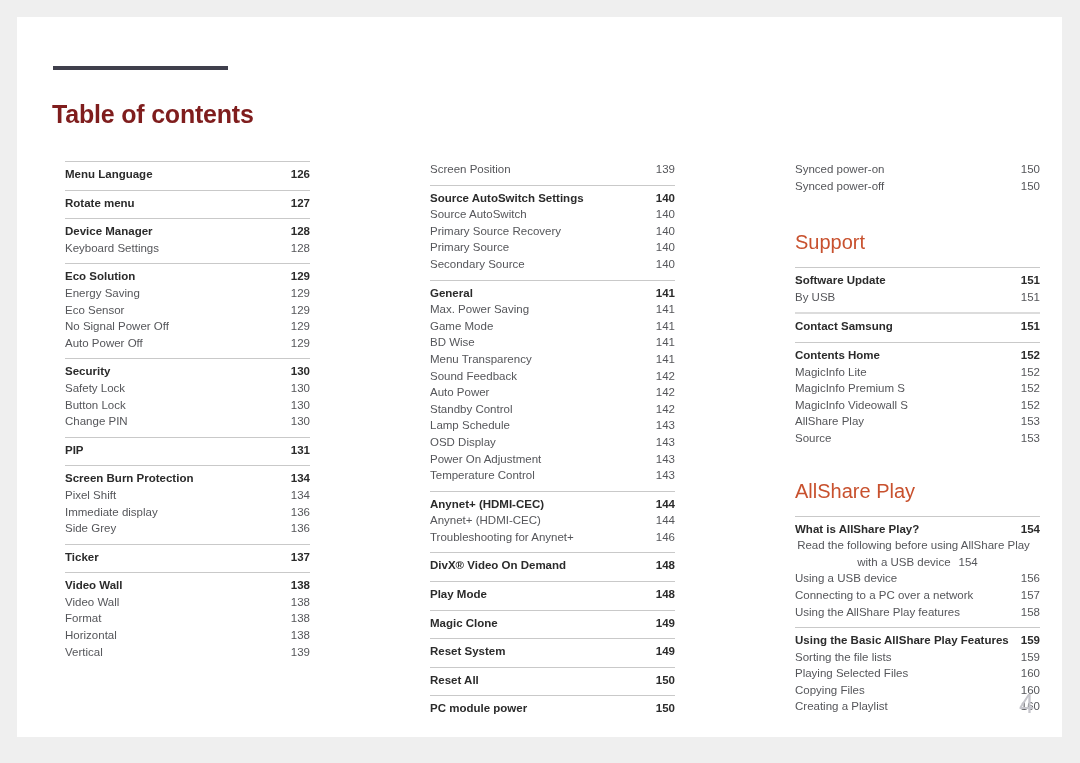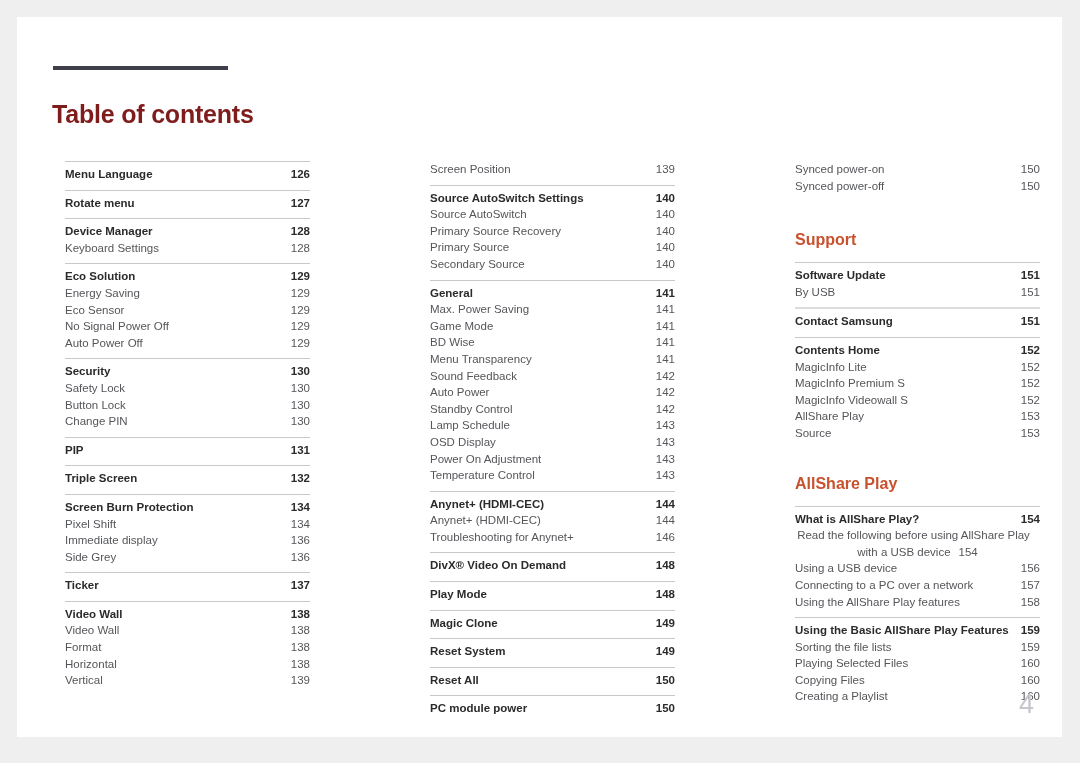--- a/index.html
+++ b/index.html
@@ -102,25 +102,25 @@
   }
   .row.wrap .wrapline {
     display: flex;
     justify-content: center;
     align-items: baseline;
   }
   .row.wrap .wrapline .label { color: #55565a; }
   .row.wrap .wrapline .pg { color: #55565a; }
 
   .section-title {
-    font-size: 16px;
+    font-size: 20px;
     color: #c8512e;
     margin-top: 26px;
     margin-bottom: 13px;
-    font-weight: bold;
+    font-weight: normal;
   }
   .section-title.first {
     margin-top: 30px;
   }
 
   .folio {
     position: absolute;
     right: 28px;
     bottom: 17px;
     font-size: 27px;
@@ -197,26 +197,20 @@
           </div>
           <div class="row">
             <span class="label">Change PIN</span>
             <span class="pg">130</span>
           </div>
         </div>
         <div class="group">
           <div class="row head">
             <span class="label">PIP</span>
             <span class="pg">131</span>
-          </div>
-        </div>
-        <div class="group">
-          <div class="row head">
-            <span class="label">Triple Screen</span>
-            <span class="pg">132</span>
           </div>
         </div>
         <div class="group">
           <div class="row head">
             <span class="label">Screen Burn Protection</span>
             <span class="pg">134</span>
           </div>
           <div class="row">
             <span class="label">Pixel Shift</span>
             <span class="pg">134</span>

